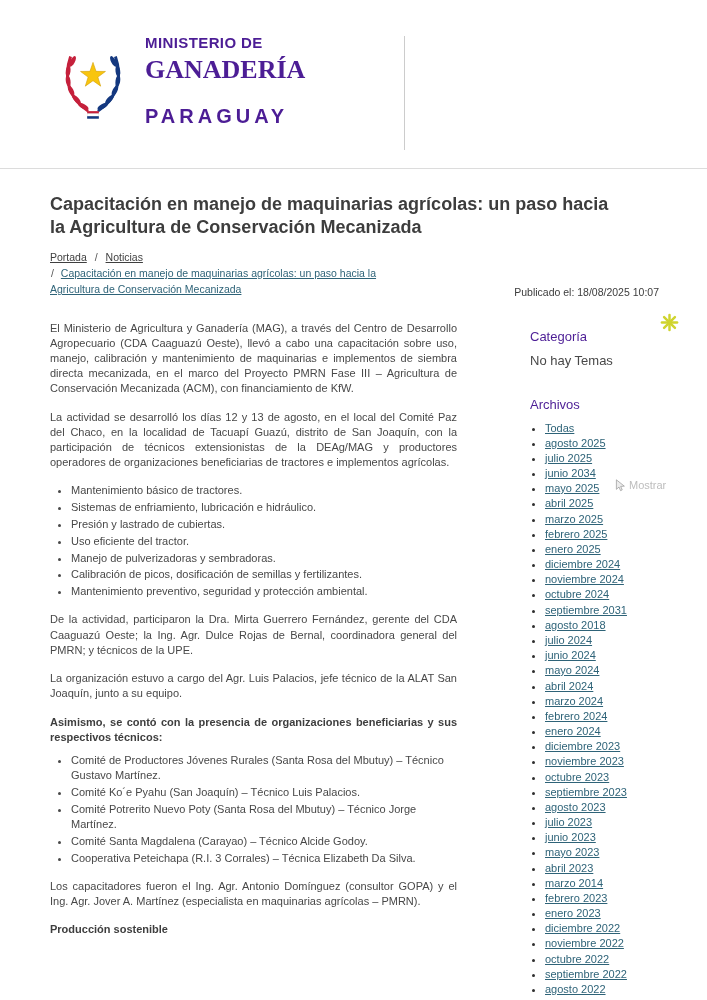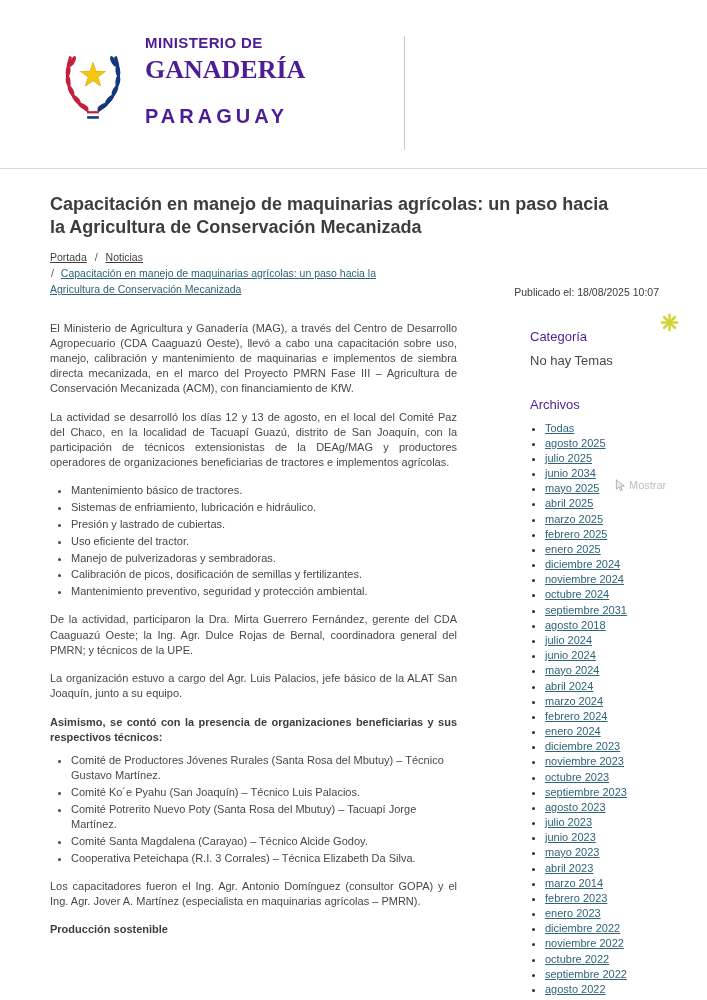--- a/index.html
+++ b/index.html
@@ -137,26 +137,26 @@
       <ul>
           <li>Mantenimiento básico de tractores.</li>
           <li>Sistemas de enfriamiento, lubricación e hidráulico.</li>
           <li>Presión y lastrado de cubiertas.</li>
           <li>Uso eficiente del tractor.</li>
           <li>Manejo de pulverizadoras y sembradoras.</li>
           <li>Calibración de picos, dosificación de semillas y fertilizantes.</li>
           <li>Mantenimiento preventivo, seguridad y protección ambiental.</li>
         </ul>
       <p>De la actividad, participaron la Dra. Mirta Guerrero Fernández, gerente del CDA Caaguazú Oeste; la Ing. Agr. Dulce Rojas de Bernal, coordinadora general del PMRN; y técnicos de la UPE.</p>
-      <p>La organización estuvo a cargo del Agr. Luis Palacios, jefe básico de la ALAT San Joaquín, junto a su equipo.</p>
+      <p>La organización estuvo a cargo del Agr. Luis Palacios, jefe técnico de la ALAT San Joaquín, junto a su equipo.</p>
       <p class="strong">Asimismo, se contó con la presencia de organizaciones beneficiarias y sus respectivos técnicos:</p>
       <ul>
           <li>Comité de Productores Jóvenes Rurales (Santa Rosa del Mbutuy) – Técnico Gustavo Martínez.</li>
           <li>Comité Ko´e Pyahu (San Joaquín) – Técnico Luis Palacios.</li>
-          <li>Comité Potrerito Nuevo Poty (Santa Rosa del Mbutuy) – Tacuapí Jorge Martínez.</li>
+          <li>Comité Potrerito Nuevo Poty (Santa Rosa del Mbutuy) – Técnico Jorge Martínez.</li>
           <li>Comité Santa Magdalena (Carayao) – Técnico Alcide Godoy.</li>
           <li>Cooperativa Peteichapa (R.I. 3 Corrales) – Técnica Elizabeth Da Silva.</li>
         </ul>
       <p>Los capacitadores fueron el Ing. Agr. Antonio Domínguez (consultor GOPA) y el Ing. Agr. Jover A. Martínez (especialista en maquinarias agrícolas – PMRN).</p>
       <p class="strong">Producción sostenible</p>
     </article>
 
     <aside class="sidebar">
       <h3>Categoría</h3>
       <p class="no-temas">No hay Temas</p>

